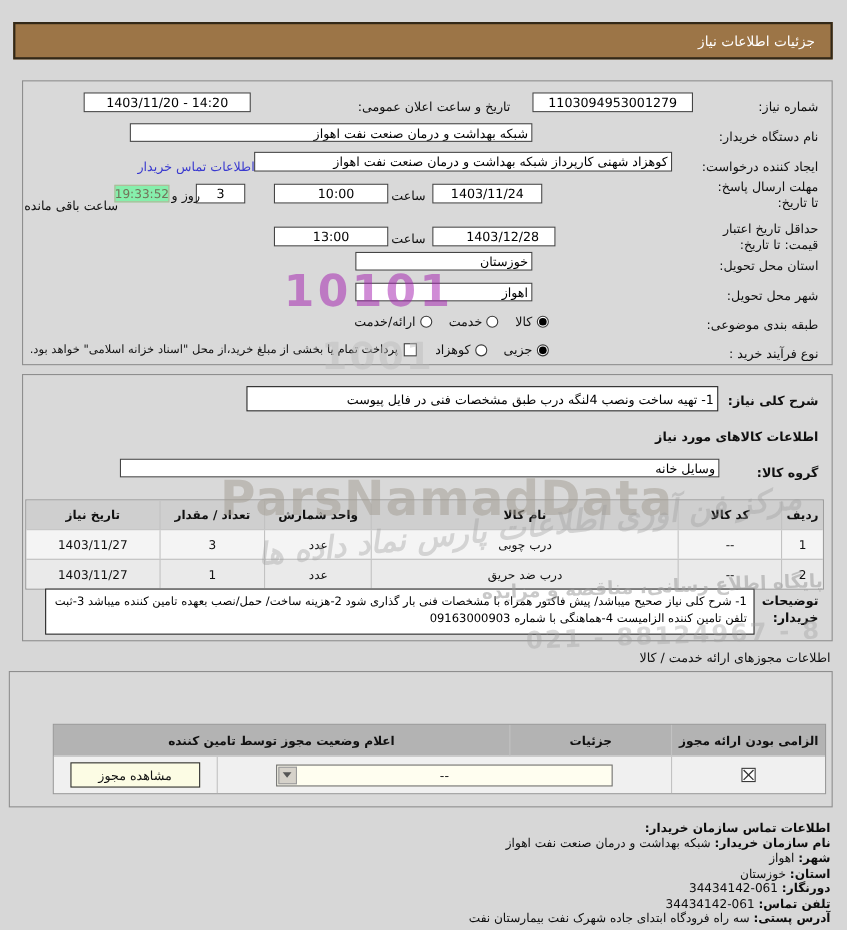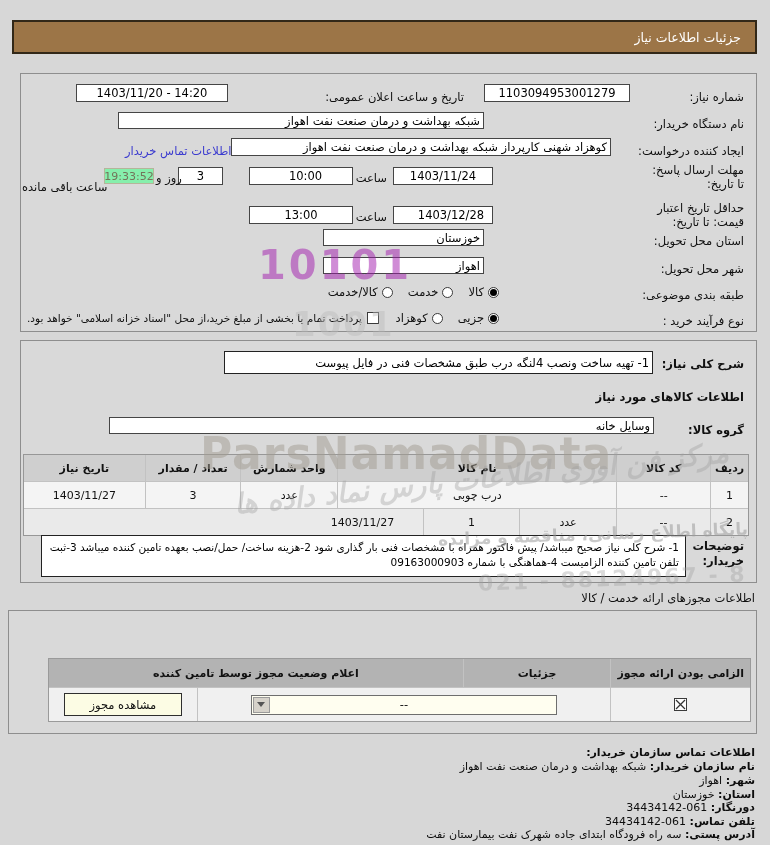--- a/index.html
+++ b/index.html
@@ -109,21 +109,21 @@
     <div class="lbl wrap" style="right:12px; top:89px; width:100px;">مهلت ارسال پاسخ: تا تاریخ:</div>
     <input class="inp ctr" style="left: 372px; top: 93px; width: 100px; height: 18px;" readonly="" value="1403/11/24">
     <div class="lbl" style="right:369px; top:97px;">ساعت</div>
     <input class="inp ctr" style="left: 228px; top: 93px; width: 104px; height: 18px; padding-left: 12px;" readonly="" value="10:00">
     <input class="inp ctr" style="left: 157px; top: 93px; width: 45px; height: 18px;" readonly="" value="3">
     <div class="lbl" style="left:135px; top:97px;">روز و</div>
     <div class="cream" style="left:83px; top:94px; width:50px; height:16px;">19:33:52</div>
     <div class="lbl" style="left:1px; top:106px;">ساعت باقی مانده</div>
 
     <div class="lbl wrap" style="right:12px; top:127px; width:105px;">حداقل تاریخ اعتبار قیمت: تا تاریخ:</div>
-    <input class="inp ctr" style="left: 372px; top: 132px; width: 100px; height: 18px; padding-left: 19px;" readonly="" value="1403/12/28">
+    <input class="inp ctr" style="left: 372px; top: 132px; width: 112px; height: 18px; padding-left: 19px;" readonly="" value="1403/12/28">
     <div class="lbl" style="right:369px; top:136px;">ساعت</div>
     <input class="inp ctr" style="left: 228px; top: 132px; width: 104px; height: 18px;" readonly="" value="13:00">
 
     <div class="lbl" style="right:12px; top:160px;">استان محل تحویل:</div>
     <input class="inp rt" style="left: 302px; top: 155px; width: 161px; height: 17px;" readonly="" value="خوزستان">
 
     <div class="lbl" style="right:12px; top:188px;">شهر محل تحویل:</div>
     <input class="inp rt" style="left: 302px; top: 183px; width: 161px; height: 17px;" readonly="" value="اهواز">
 
     <div class="lbl" style="right:12px; top:214px;">طبقه بندی موضوعی:</div>
@@ -133,21 +133,21 @@
             <span class="dot"></span>
           </span>
         <span>کالا</span>
       </span>
       <span class="ritem">
         <span class="radio"></span>
         <span>خدمت</span>
       </span>
       <span class="ritem">
         <span class="radio"></span>
-        <span>کالا/خدمت</span>
+        <span>ارائه/خدمت</span>
       </span>
     </div>
 
     <div class="lbl" style="right:12px; top:240px;">نوع فرآیند خرید :</div>
     <div class="rgroup" style="right:257px; top:237px;">
       <span class="ritem">
         <span class="radio">
             <span class="dot"></span>
           </span>
         <span>جزیی</span>
@@ -186,20 +186,21 @@
         <div class="tcell c38">1</div>
         <div class="tcell c94">--</div>
         <div class="tcell c280">درب چوبی</div>
         <div class="tcell c97">عدد</div>
         <div class="tcell c96">3</div>
         <div class="tcell c121">1403/11/27</div>
       </div>
       <div class="trow g-r2">
         <div class="tcell c38">2</div>
         <div class="tcell c94">--</div>
+        <div class="tcell c280">درب ضد حریق</div>
         <div class="tcell c97">عدد</div>
         <div class="tcell c96">1</div>
         <div class="tcell c121">1403/11/27</div>
       </div>
     </div>
 
     <div class="lbl wrap bold" style="right:12px; top:198px; width:66px; line-height:15px;">توضیحات خریدار:</div>
     <div class="notesbox" style="left:20px; top:194px; width:645px; height:42px;">1- شرح کلی نیاز صحیح میباشد/ پیش فاکتور همراه با مشخصات فنی بار گذاری شود 2-هزینه ساخت/ حمل/نصب بعهده تامین کننده میباشد 3-ثبت تلفن تامین کننده الزامیست 4-هماهنگی با شماره 09163000903</div>
   </div>
 

